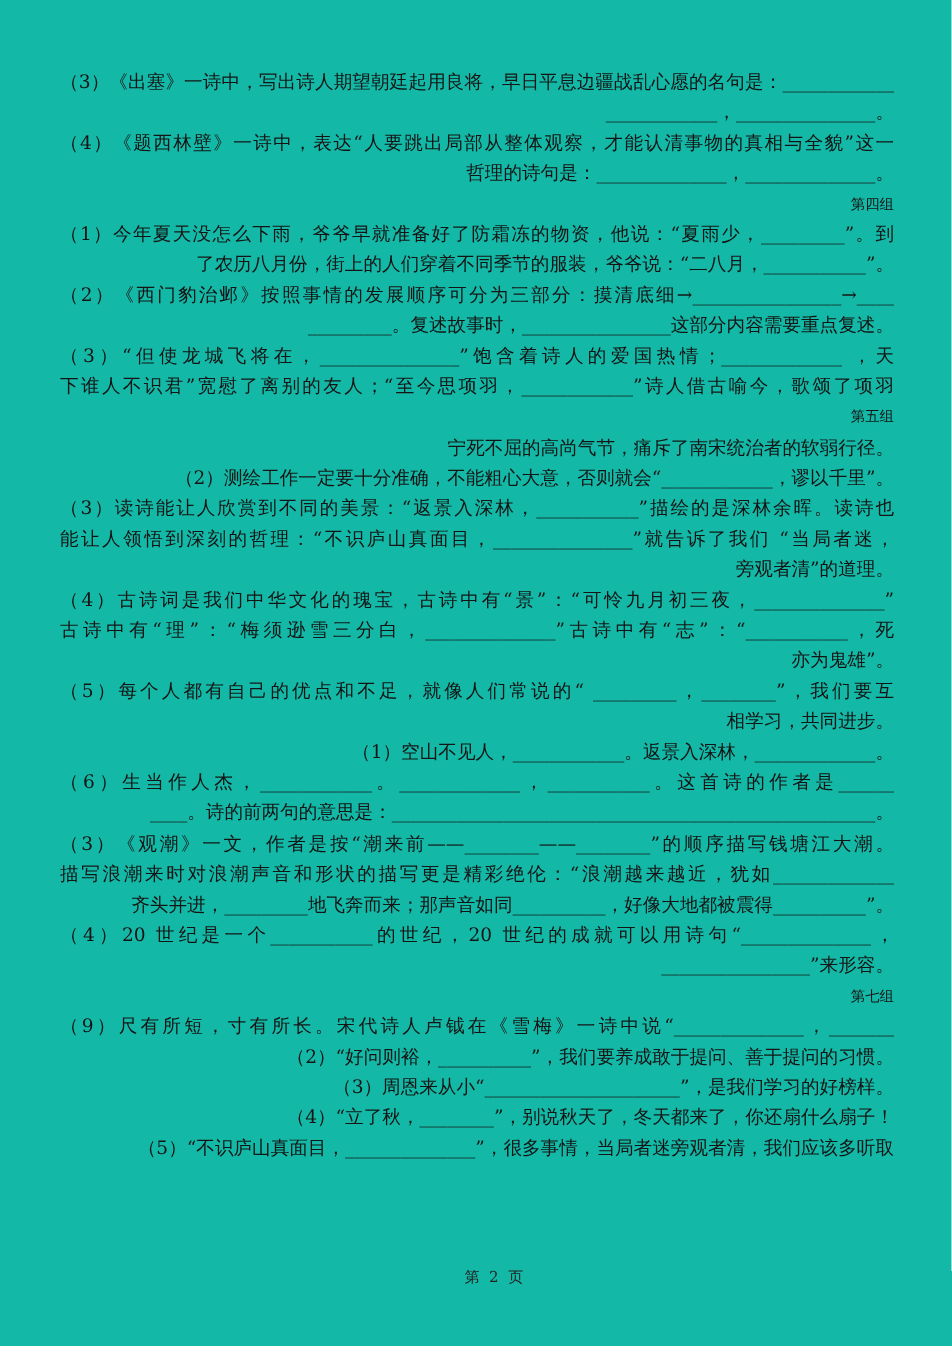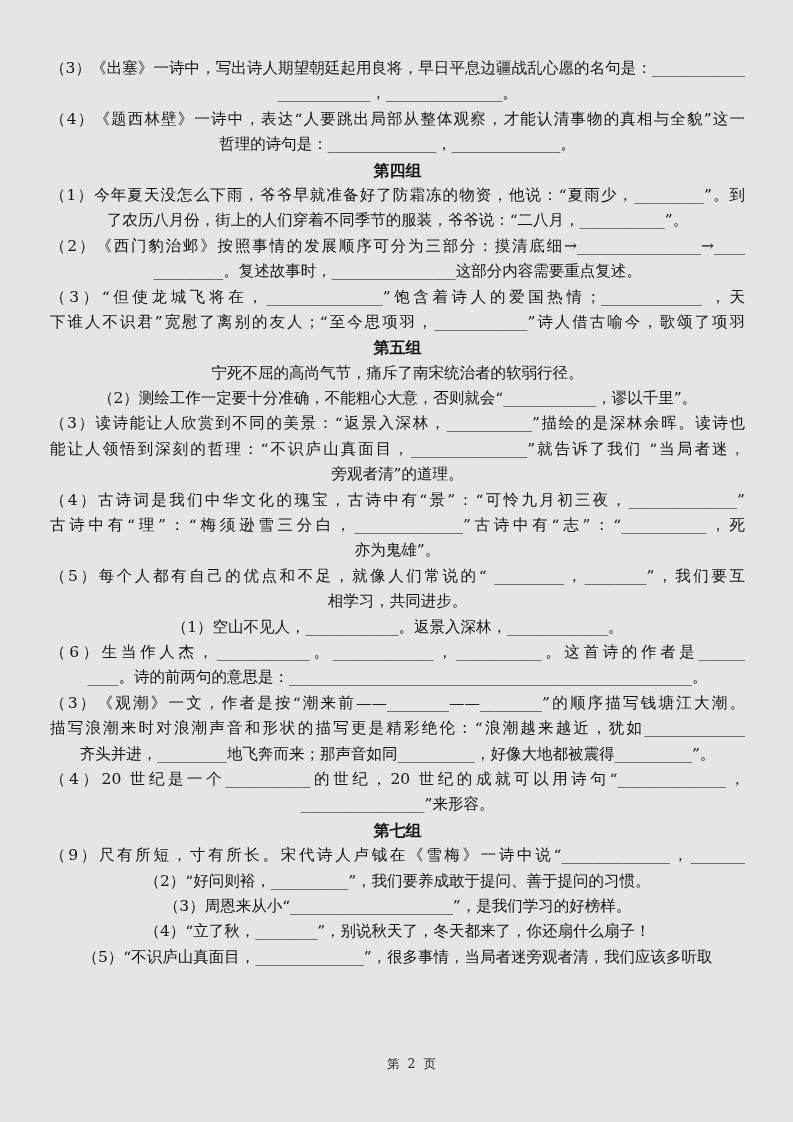--- a/index.html
+++ b/index.html
@@ -4,47 +4,47 @@
 <style>
   html, body {
     margin: 0;
     padding: 0;
     background: #ffffff;
   }
   .page {
     position: relative;
     width: 793px;
     height: 1122px;
-    background: #e5e5e5;
+    background: #14b8a6;
     overflow: hidden;
     font-family: "DejaVu Serif", "Liberation Serif", serif;
     color: #141414;
   }
   .doc-body {
     position: absolute;
     left: 50px;
     top: 56px;
     width: 695px;
   }
   .line {
     font-size: 15.5px;
     line-height: 25.4px;
     height: 25.4px;
     overflow: hidden;
-    text-align: center;
+    text-align: right;
     white-space: normal;
   }
   .line.stretch {
     text-align: justify;
     text-align-last: justify;
   }
   .line.heading {
     font-family: "DejaVu Sans", "Liberation Sans", sans-serif;
-    font-weight: bold;
-    font-size: 16px;
+    font-weight: normal;
+    font-size: 12px;
   }
   .page-footer {
     position: absolute;
     left: 0;
     top: 1056px;
     width: 793px;
     text-align: center;
     font-size: 12.5px;
     color: #222;
     letter-spacing: 2px;

